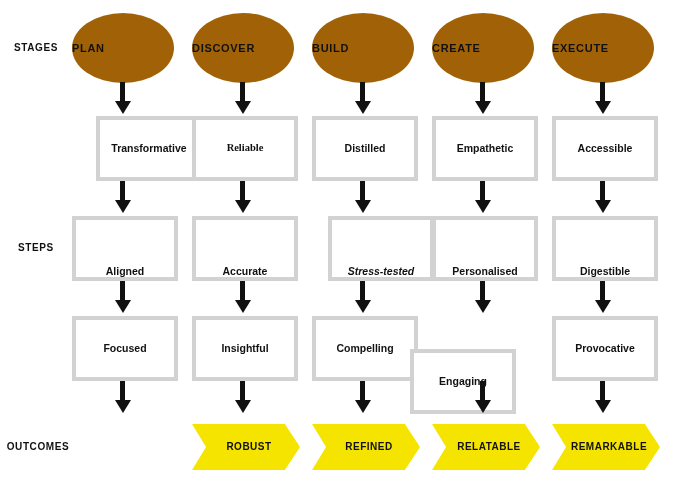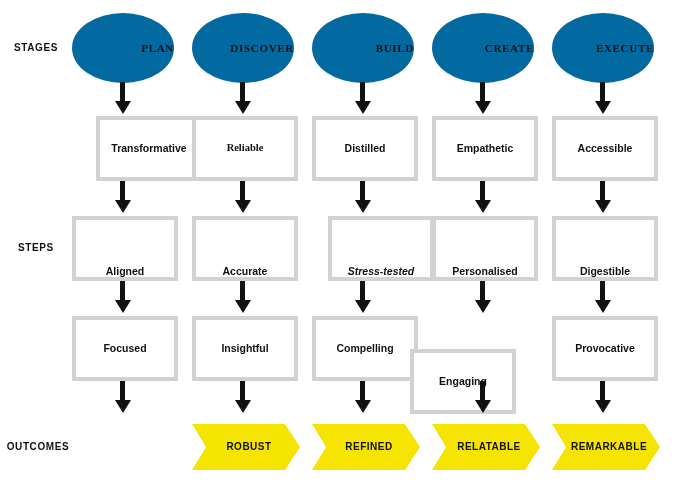--- a/index.html
+++ b/index.html
@@ -36,26 +36,25 @@
   .row-label.stages   { top: 43px; }
   .row-label.steps    { top: 243px; }
   .row-label.outcomes { top: 442px; width: 84px; left: -4px; }
 
   
   .stage-ellipse {
     position: absolute;
     width: 102px;
     height: 70px;
     border-radius: 50%;
-    background: #0369a1;
+    background: #a16207;
     display: flex;
     align-items: center;
-    justify-content: flex-end;
+    justify-content: flex-start;
     top: 13px;
-    font-family: Liberation Serif, serif;
   }
   .stage-ellipse .stage-text {
     font-size: 11px;
     font-weight: 700;
     letter-spacing: 0.7px;
     color: #111111;
     text-transform: uppercase;
     text-align: center;
     line-height: 1;
   }

